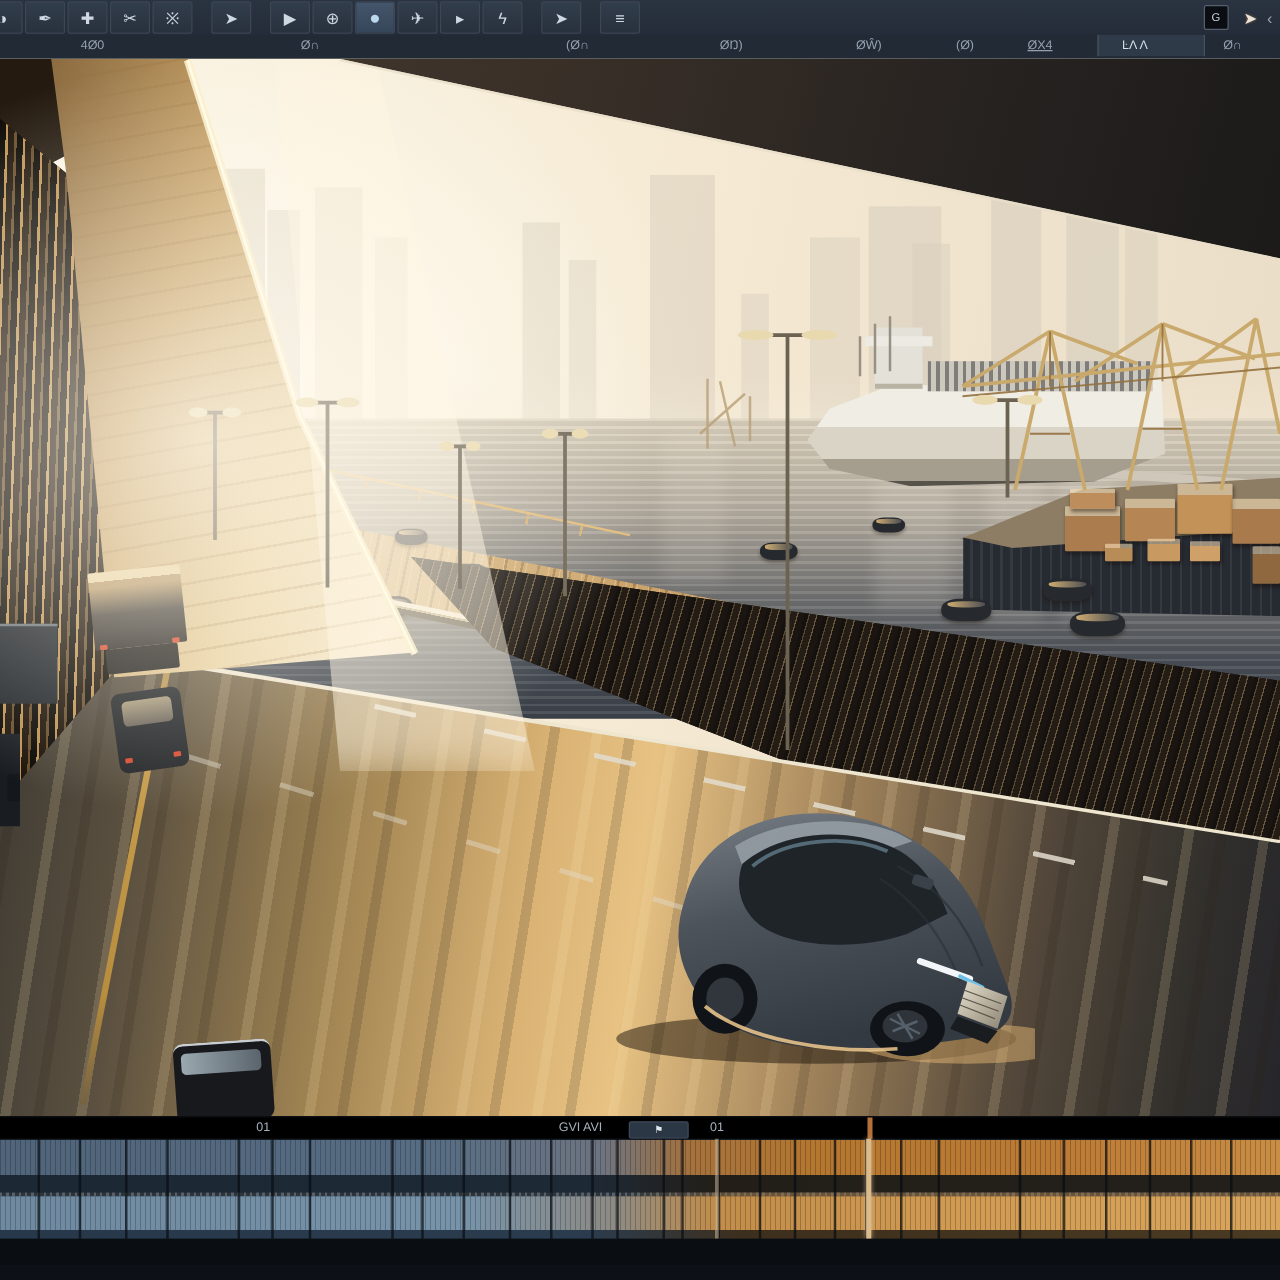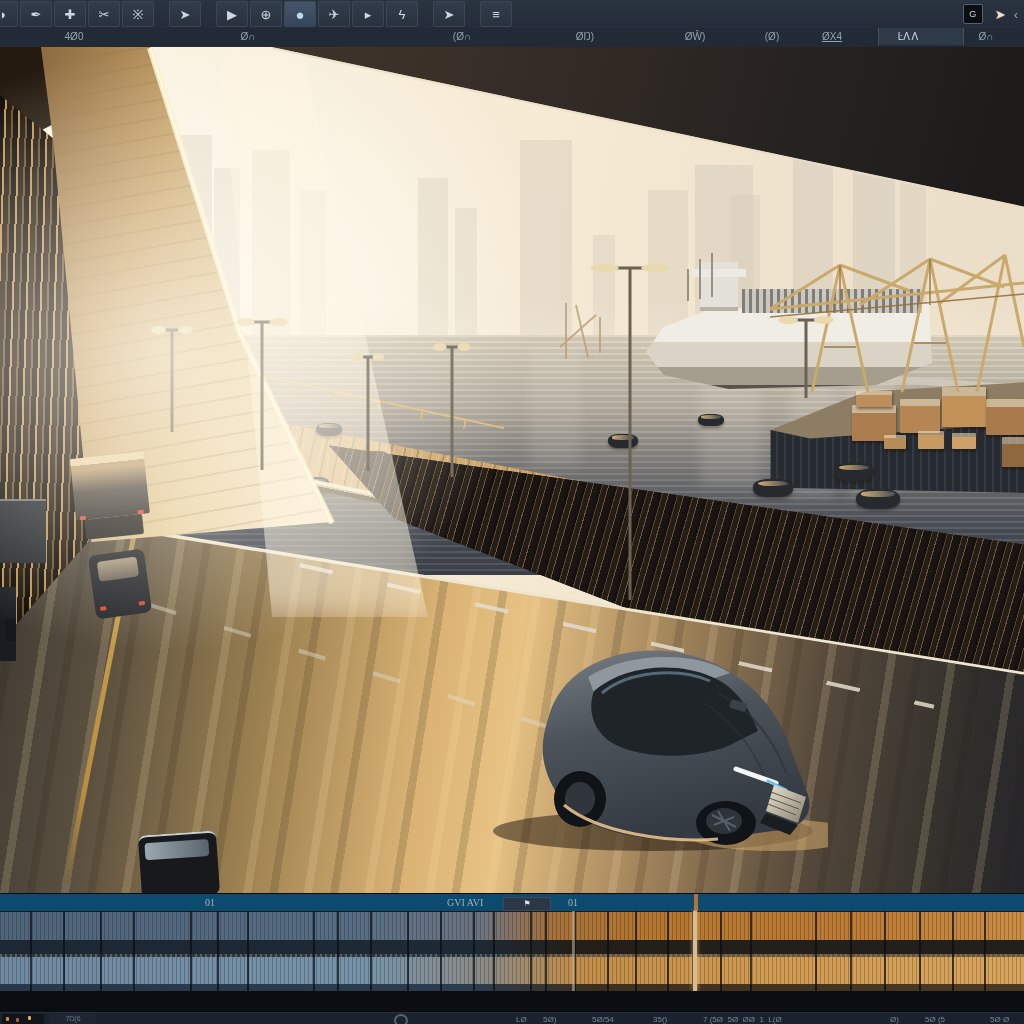--- a/index.html
+++ b/index.html
@@ -133,21 +133,21 @@
   .wedge{left:0;top:0;width:1024px;height:210px;
       background:linear-gradient(105deg,#4a3c30 0%,#3a3028 40%,#262220 75%,#1b1a19 100%);
       clip-path:polygon(26.5% 0,100% 0,100% 76%);}
   .wedge-edge{left:272px;top:0;width:766px;height:2px;background:rgba(232,222,200,.75);
       transform:rotate(12deg);transform-origin:left top;}
   .haze{left:0;top:0;width:1024px;height:846px;pointer-events:none;
       background:radial-gradient(520px 430px at 16% 36%,rgba(255,250,238,.7),rgba(255,250,238,0) 70%);}
   svg.lineart{left:0;top:0;width:1024px;height:846px;pointer-events:none;}
 
   
-  .scrub{left:0;top:893px;width:1024px;height:18px;background:#0c4a6e;border-top:1px solid #0a0d12;font-family:Liberation Serif, serif;}
+  .scrub{left:0;top:893px;width:1024px;height:18px;background:#000000;border-top:1px solid #0a0d12;}
   .scrub .lbl{position:absolute;top:3px;font-size:10px;color:#a7b1bd;}
   .flagbtn{position:absolute;left:503px;top:3px;width:46px;height:12px;background:#2c3745;
       border:1px solid #3e4a59;border-radius:2px;color:#dfe6ee;font-size:8px;
       display:flex;align-items:center;justify-content:center;line-height:1;}
   .ph-top{position:absolute;left:694px;top:0;width:4px;height:18px;background:#b5703a;}
 
   
   .tlwrap{left:0;top:911px;width:1024px;height:80px;background:#161c24;}
   .trow1{position:absolute;left:0;top:1px;width:1024px;height:42px;}
   .trow1 .lite{position:absolute;left:0;top:0;width:100%;height:28px;
@@ -494,33 +494,14 @@
         <div class="tdiv" style="left: 884px;"></div>
         <div class="tdiv" style="left: 919px;"></div>
         <div class="tdiv" style="left: 952px;"></div>
         <div class="tdiv" style="left: 984px;"></div>
       </div>
     <div class="submark" style="left: 572px;"></div>
     <div class="playhead" style="left: 693px;"></div>
   </div>
 
   <div class="abs blackband"></div>
-  <div class="abs statusbar">
-    <div class="thumb1">
-      <b style="left:4px;top:3px;background:#d8843a;"></b>
-      <b style="left:14px;top:4px;background:#b85a2a;"></b>
-      <b style="left:26px;top:2px;background:#e8a85a;"></b>
-    </div>
-    <div class="thumb2">7Ŋ(6</div>
-    <div class="ring"></div>
-    <div id="scells">
-        <span class="scell" style="left: 516px;">LØ</span>
-        <span class="scell" style="left: 543px;">5Ø)</span>
-        <span class="scell" style="left: 592px;">5Ø/54</span>
-        <span class="scell" style="left: 653px;">35()</span>
-        <span class="scell" style="left: 703px;">7 (5Ø  5Ø  ØØ  1  L(Ø</span>
-        <span class="scell" style="left: 890px;">Ø)</span>
-        <span class="scell" style="left: 925px;">5Ø (5</span>
-        <span class="scell" style="left: 990px;">5Ø Ø</span>
-      </div>
-  </div>
 
 </div>
 
 </body></html>

